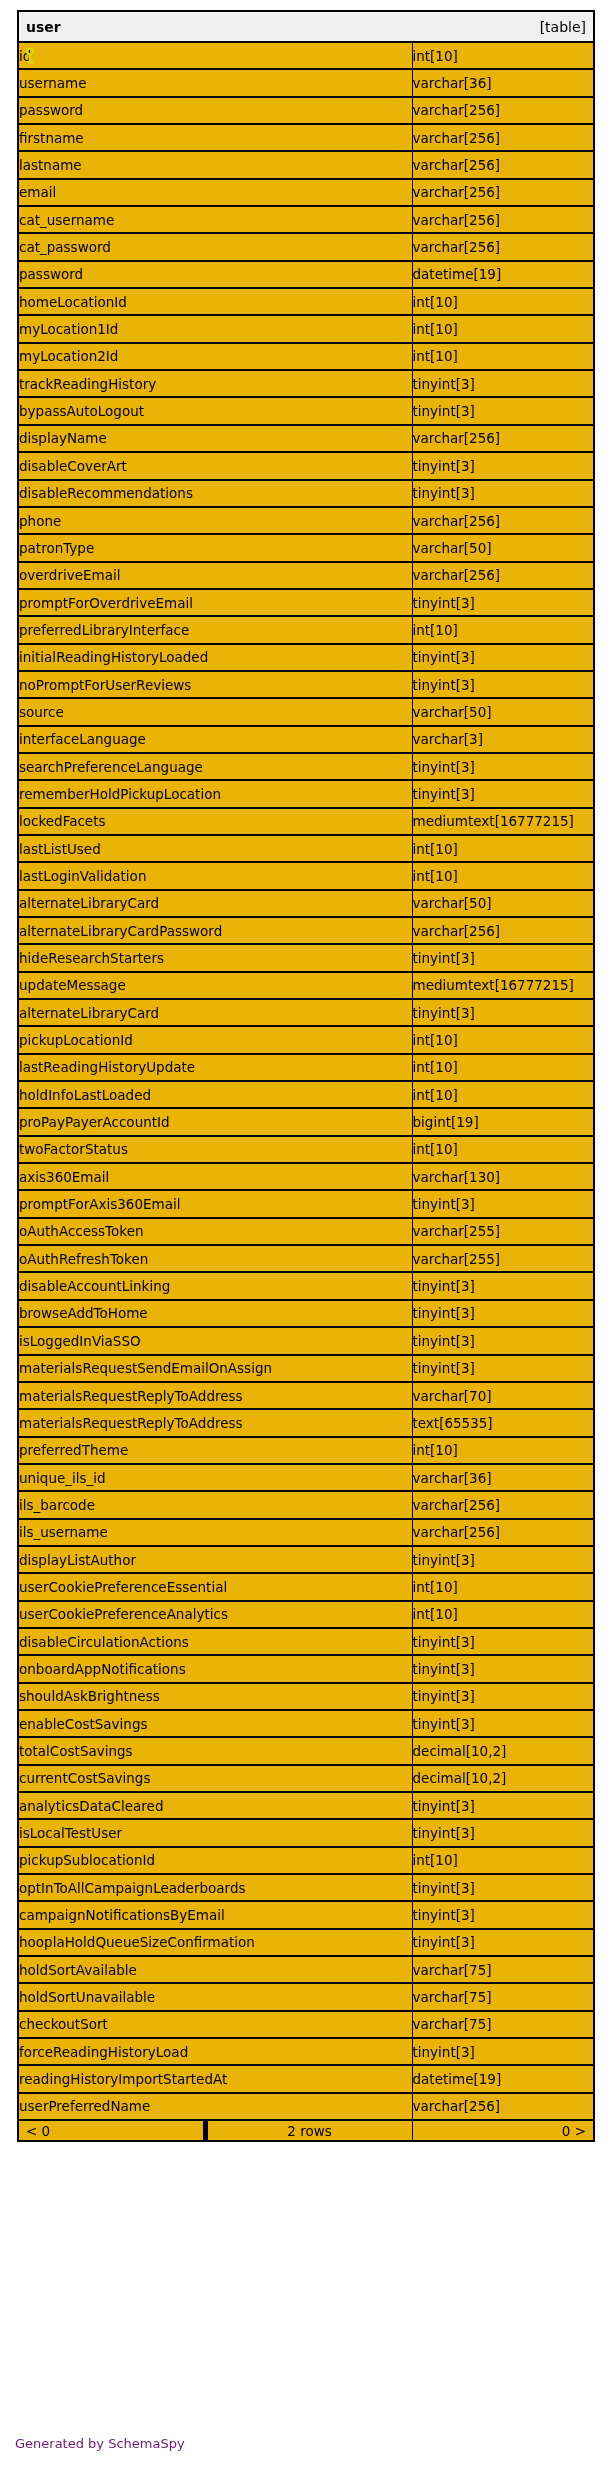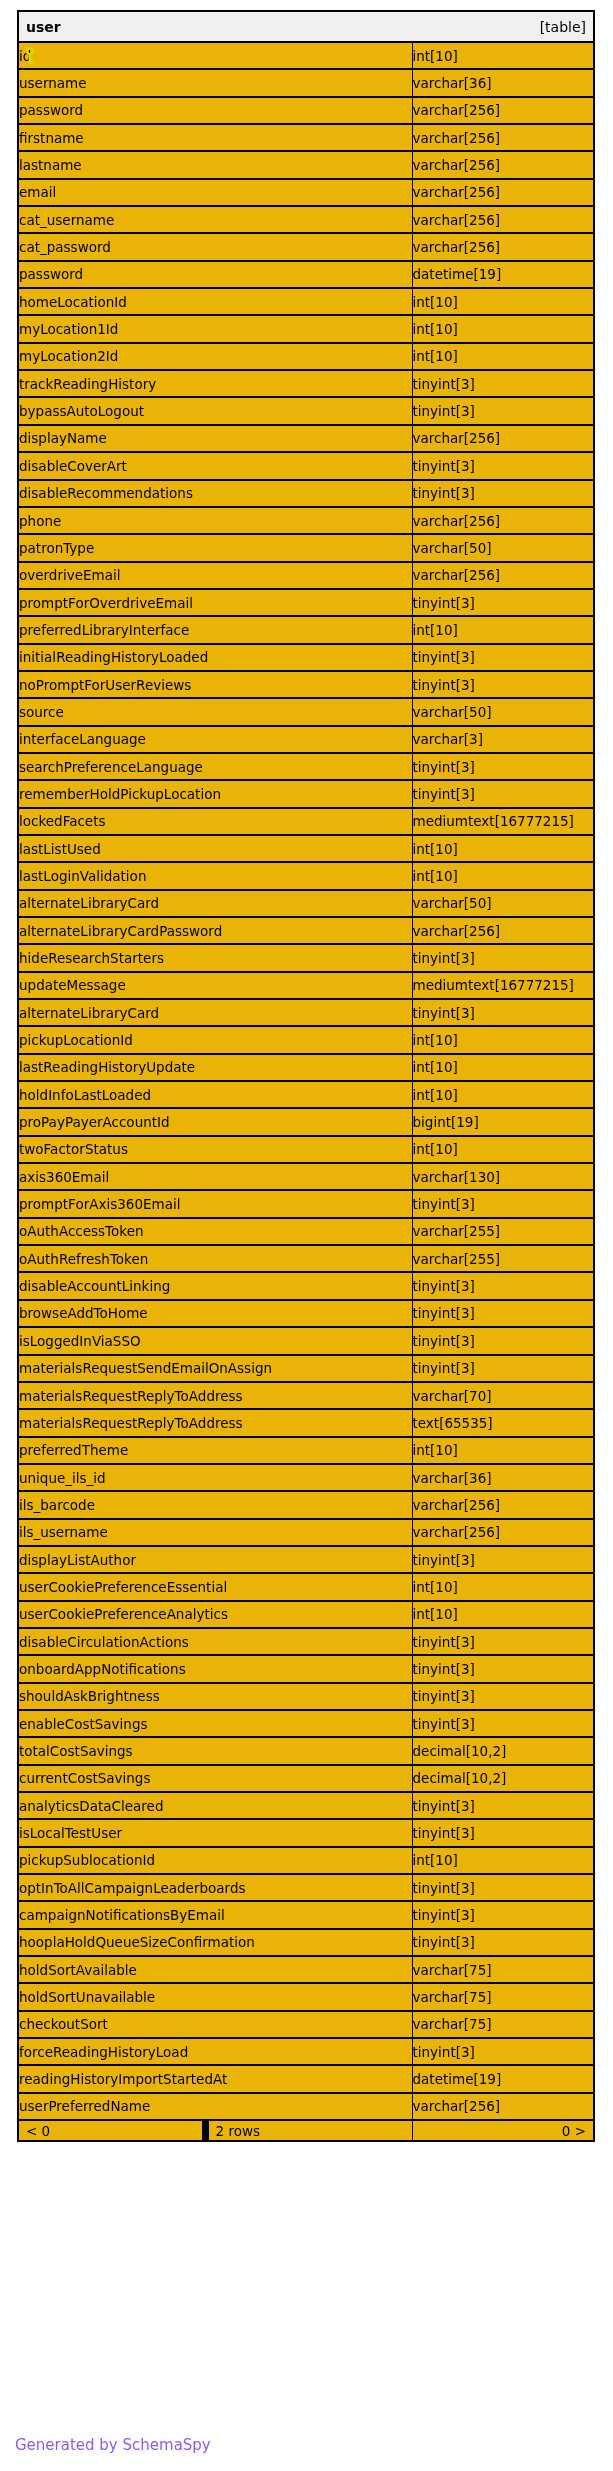--- a/index.html
+++ b/index.html
@@ -69,28 +69,28 @@
   }
   tr.pk .key-wrap { display: block; }
   .entity tfoot td {
     border-top: 2px solid #000000;
     height: 21px;
     font-size: 13.5px;
     vertical-align: middle;
     padding: 0 7px;
   }
   td.f-prev  { text-align: left; }
-  td.f-rows  { border-left: 7px solid #000000; border-right: 1px solid #000000; }
+  td.f-rows  { text-align: center; border-left: 5px solid #000000; border-right: 1px solid #000000; }
   td.f-next  { text-align: right; }
   .caption {
     position: absolute;
     left: 15px;
     top: 2436px;
-    font-size: 15px;
-    color: #8b5cf6;
+    font-size: 13px;
+    color: #701a75;
   }
 </style>
 </head>
 <body>
 
 <table class="entity">
   <colgroup>
     <col style="width:187px">
     <col style="width:207px">
     <col style="width:182px">

